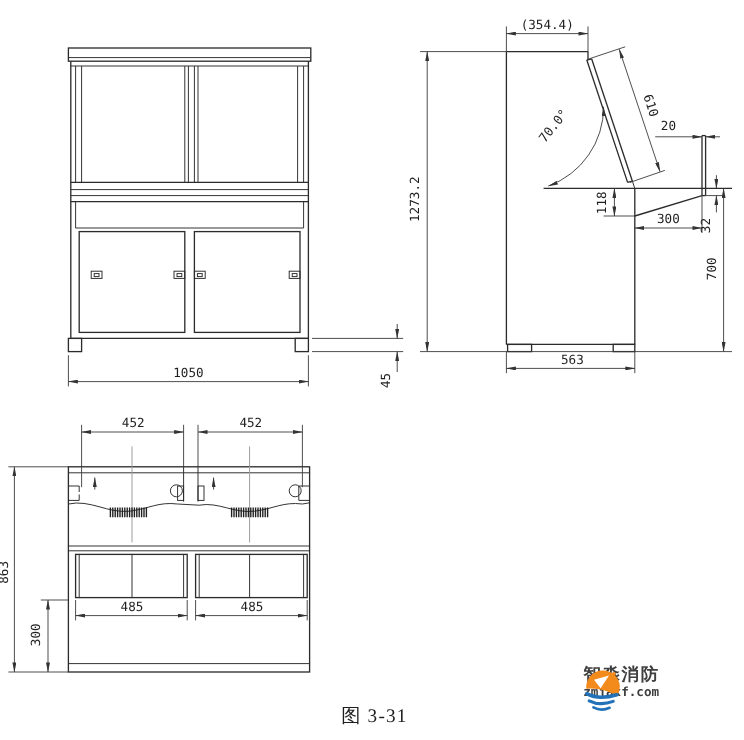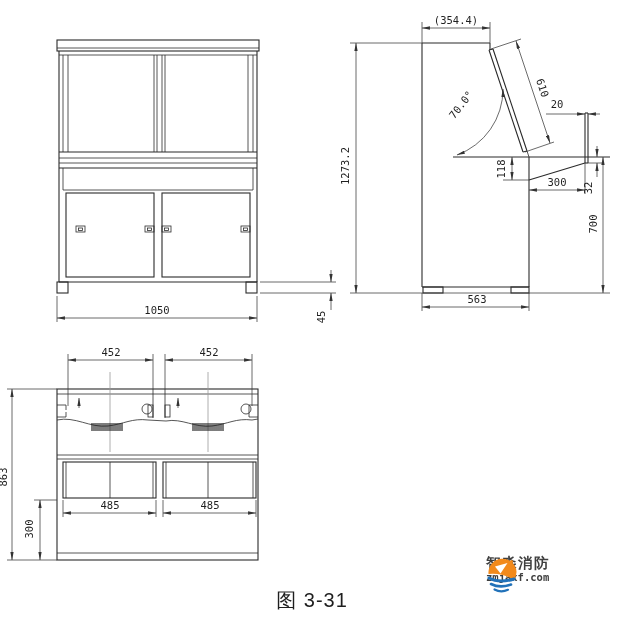--- a/index.html
+++ b/index.html
@@ -6,21 +6,21 @@
   .canvas{position:relative;width:620px;height:617px;background:#ffffff;overflow:hidden;
           font-family:"DejaVu Sans",sans-serif;}
   svg{position:absolute;left:0;top:0;}
   .ol{stroke:#2b2b2b;stroke-width:1.1;fill:none;}
   .tl{stroke:#2b2b2b;stroke-width:0.8;fill:none;}
   .dl{stroke:#3a3a3a;stroke-width:0.75;fill:none;}
   .cl{stroke:#9a9a9a;stroke-width:0.8;fill:none;}
   .ht{stroke:#1f1f1f;stroke-width:1.15;fill:none;}
   .dt{font:10.5px "DejaVu Sans Mono",monospace;fill:#1f1f1f;}
   .caption{position:absolute;left:252px;top:587px;width:120px;text-align:center;
-           font-family:Liberation Sans, sans-serif;font-size:20px;color:#1e1e1e;letter-spacing:1px;}
+           font-family:Liberation Serif, serif;font-size:16px;color:#1e1e1e;letter-spacing:1px;}
   .logo{position:absolute;left:486px;top:556px;display:flex;align-items:flex-start;gap:3px;}
   .logo-text{display:flex;flex-direction:column;line-height:1.05;}
   .logo-brand{font-family:"DejaVu Sans",sans-serif;font-weight:bold;font-size:14.5px;
               color:#3f3f3f;letter-spacing:1.5px;}
   .logo-domain{font-family:"DejaVu Sans Mono",monospace;font-weight:bold;font-size:10.5px;
                color:#3f3f3f;margin-top:1px;}
 </style>
 </head>
 <body>
 

